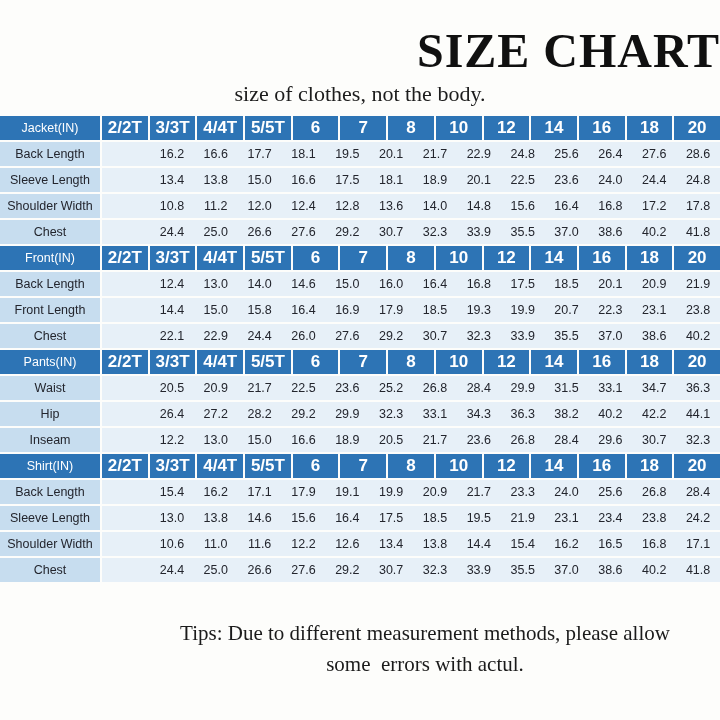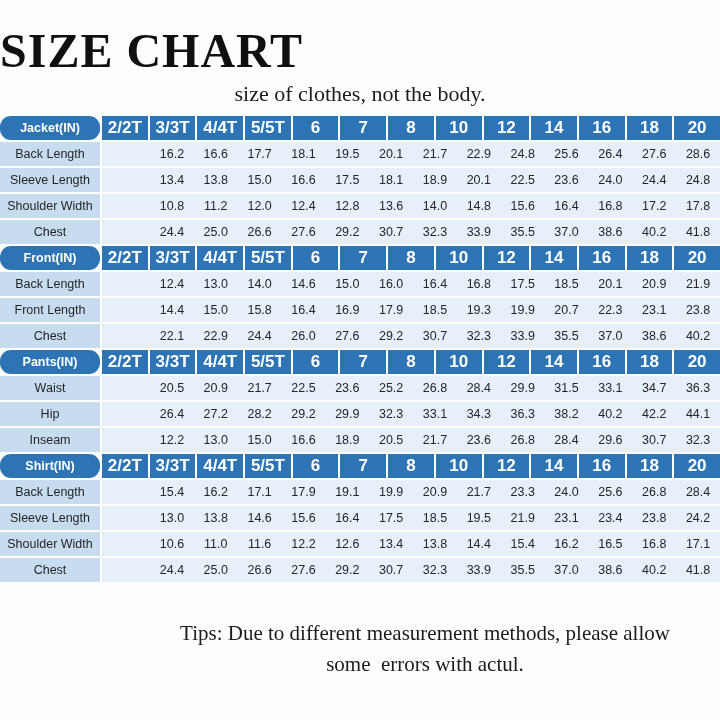--- a/index.html
+++ b/index.html
@@ -9,21 +9,21 @@
     background: #fdfdfb;
     font-family: "Liberation Sans", sans-serif;
     overflow: hidden;
   }
   .page-title {
     font-family: "Liberation Serif", serif;
     font-weight: 700;
     font-size: 48px;
     line-height: 54px;
     letter-spacing: 1px;
-    text-align: left;
+    text-align: right;
     color: #101010;
     padding-top: 24px;
   }
   .page-subtitle {
     font-family: "Liberation Serif", serif;
     font-size: 22px;
     line-height: 26px;
     text-align: center;
     color: #1c1c1c;
     margin-top: 3px;
@@ -41,22 +41,21 @@
     display: flex;
     align-items: center;
     justify-content: center;
     font-size: 12.5px;
     background: var(--label-bg, #c7ddef);
     color: var(--text-dark, #23252d);
   }
   .header-row .label-cell {
     background: var(--header-bg, #2d74b5);
     color: var(--header-text, #ffffff);
-    font-weight: 700;
-    border-radius: 11px;
+    font-weight: 400;
   }
   .size-cell {
     flex: 1;
     display: flex;
     align-items: center;
     justify-content: center;
     background: var(--header-bg, #2d74b5);
     color: var(--header-text, #ffffff);
     font-weight: 700;
     font-size: 17px;

